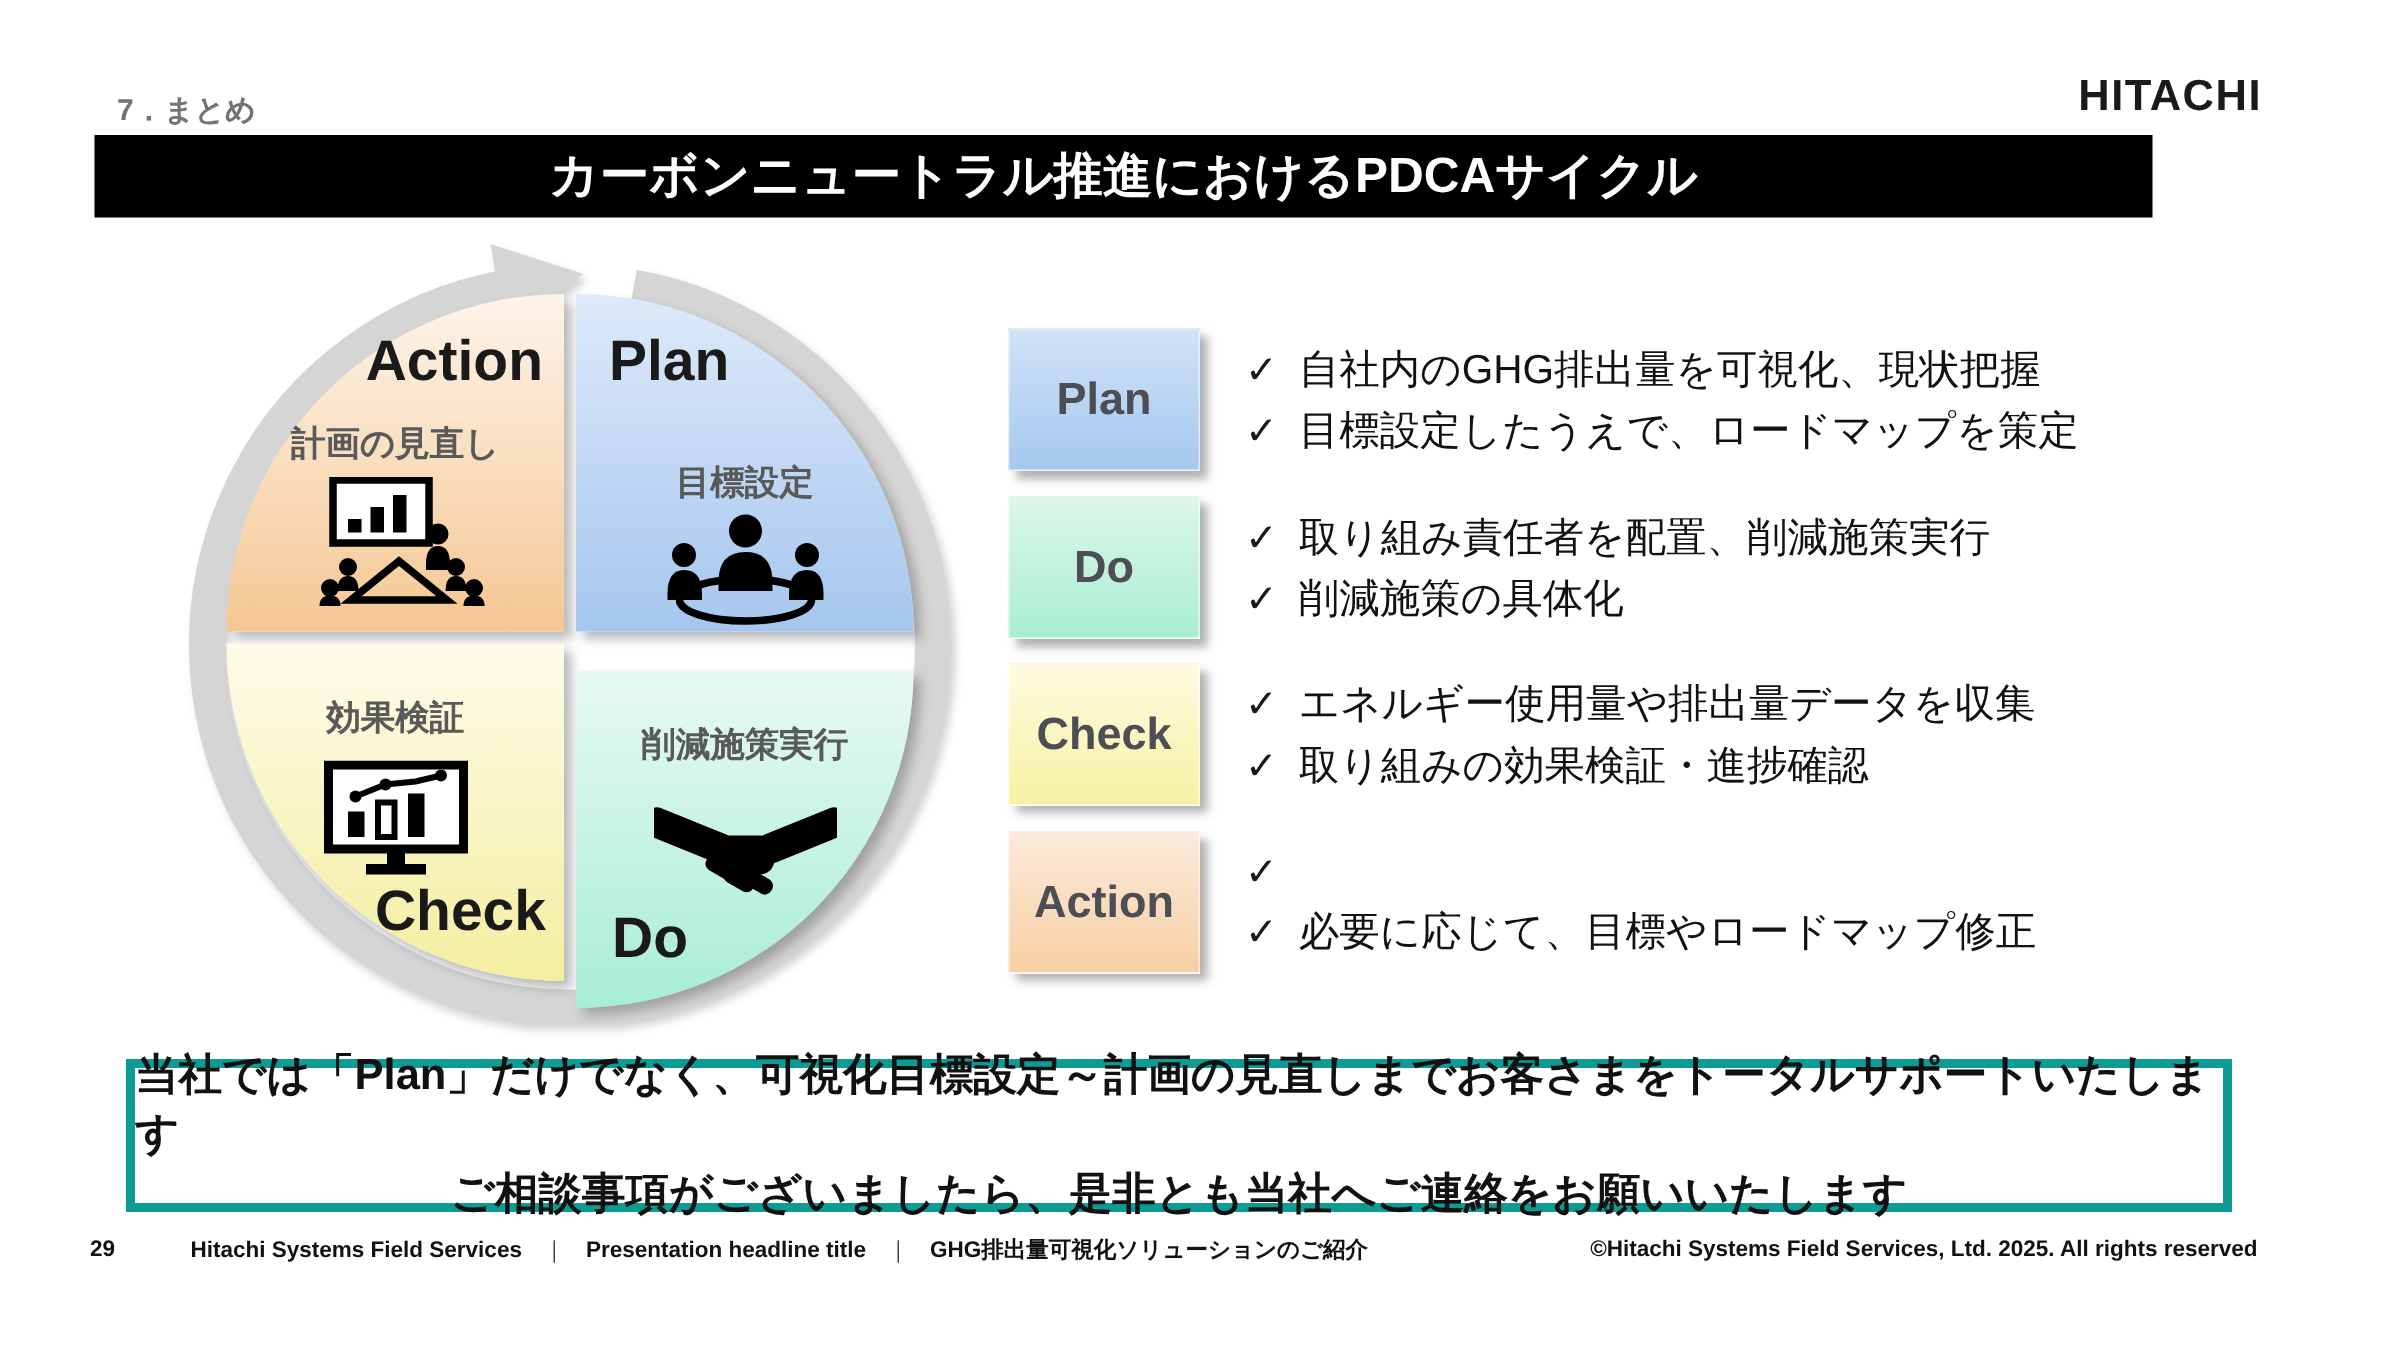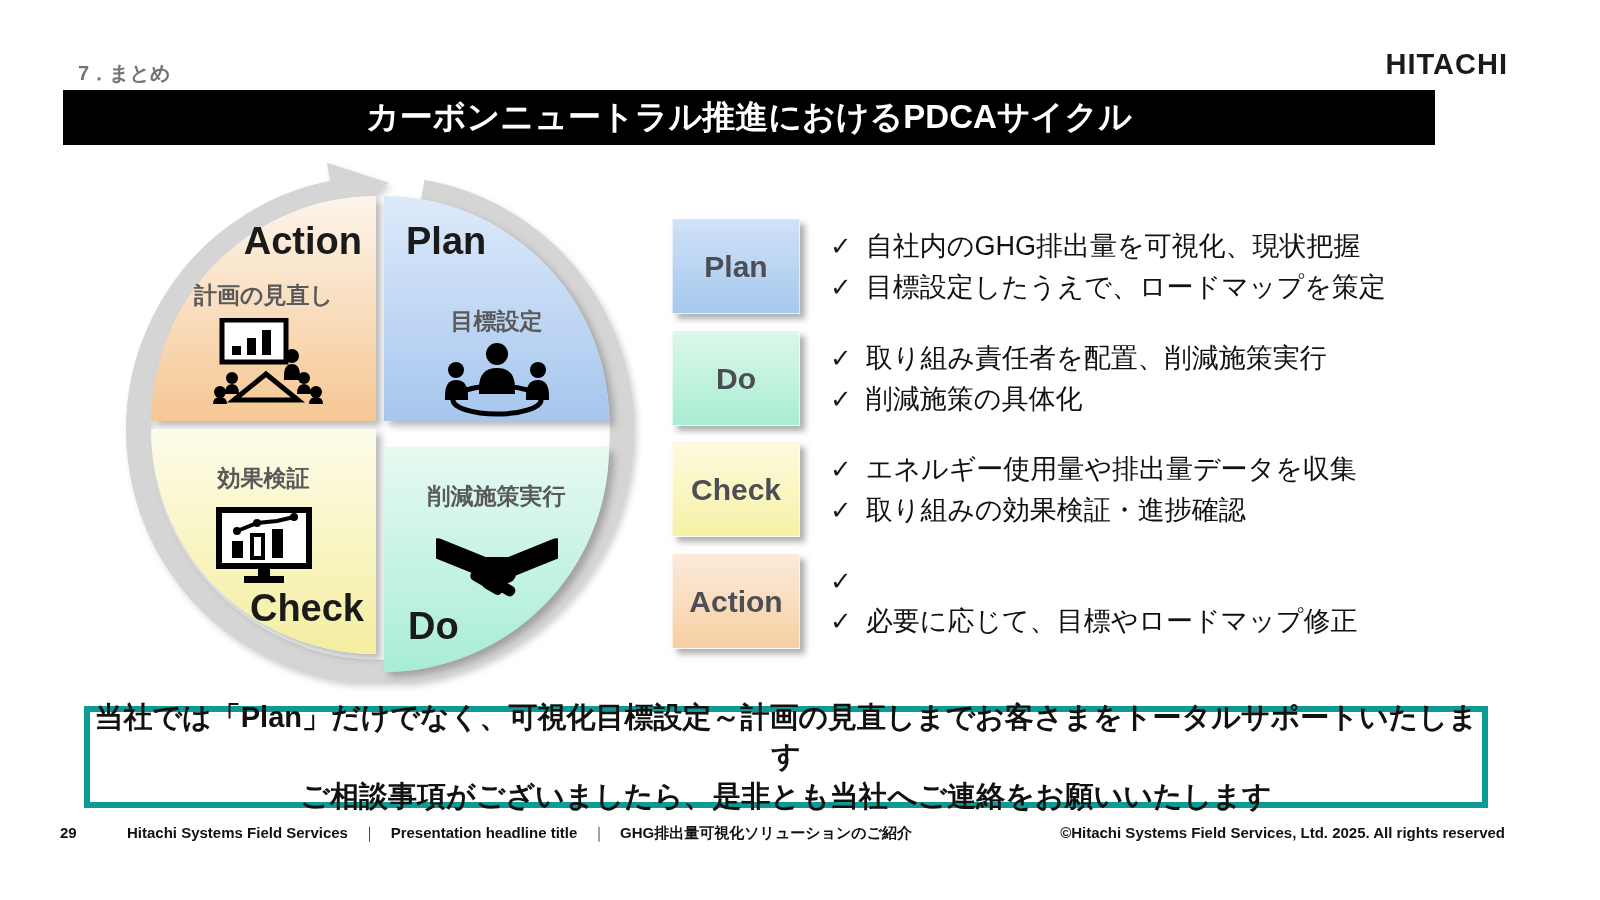--- a/index.html
+++ b/index.html
@@ -59,21 +59,21 @@
   .detail-list { list-style:none; margin-left:30px; }
   .detail-list li { display:flex; align-items:baseline; font-size:27px; color:#111;
                     line-height:1.5; }
   .detail-list .chk { margin-right:14px; font-size:26px; color:#1a1a1a; }
 
   
   .summary-box { position:absolute; left:84px; top:706px; width:1404px; height:102px;
                  border:6px solid #0d9c94; background:#fff; display:flex; flex-direction:column;
                  align-items:center; justify-content:center; }
   .summary-box .line { font-size:29px; font-weight:bold; color:#111; line-height:1.35;
-                       text-align:center; }
+                       text-align:left; }
 
   
   .footer { position:absolute; left:0; bottom:52px; width:1600px; height:24px; }
   .page-number { position:absolute; left:60px; top:0; font-size:15px; font-weight:bold; color:#111; }
   .footer-left { position:absolute; left:127px; top:0; font-size:15px; font-weight:bold; color:#111; }
   .footer-left .sep { margin:0 14px; font-weight:normal; color:#333; }
   .footer-right { position:absolute; right:95px; top:0; font-size:15px; font-weight:bold; color:#111; }
 
   .icon-svg { fill:#000; }
 </style>

